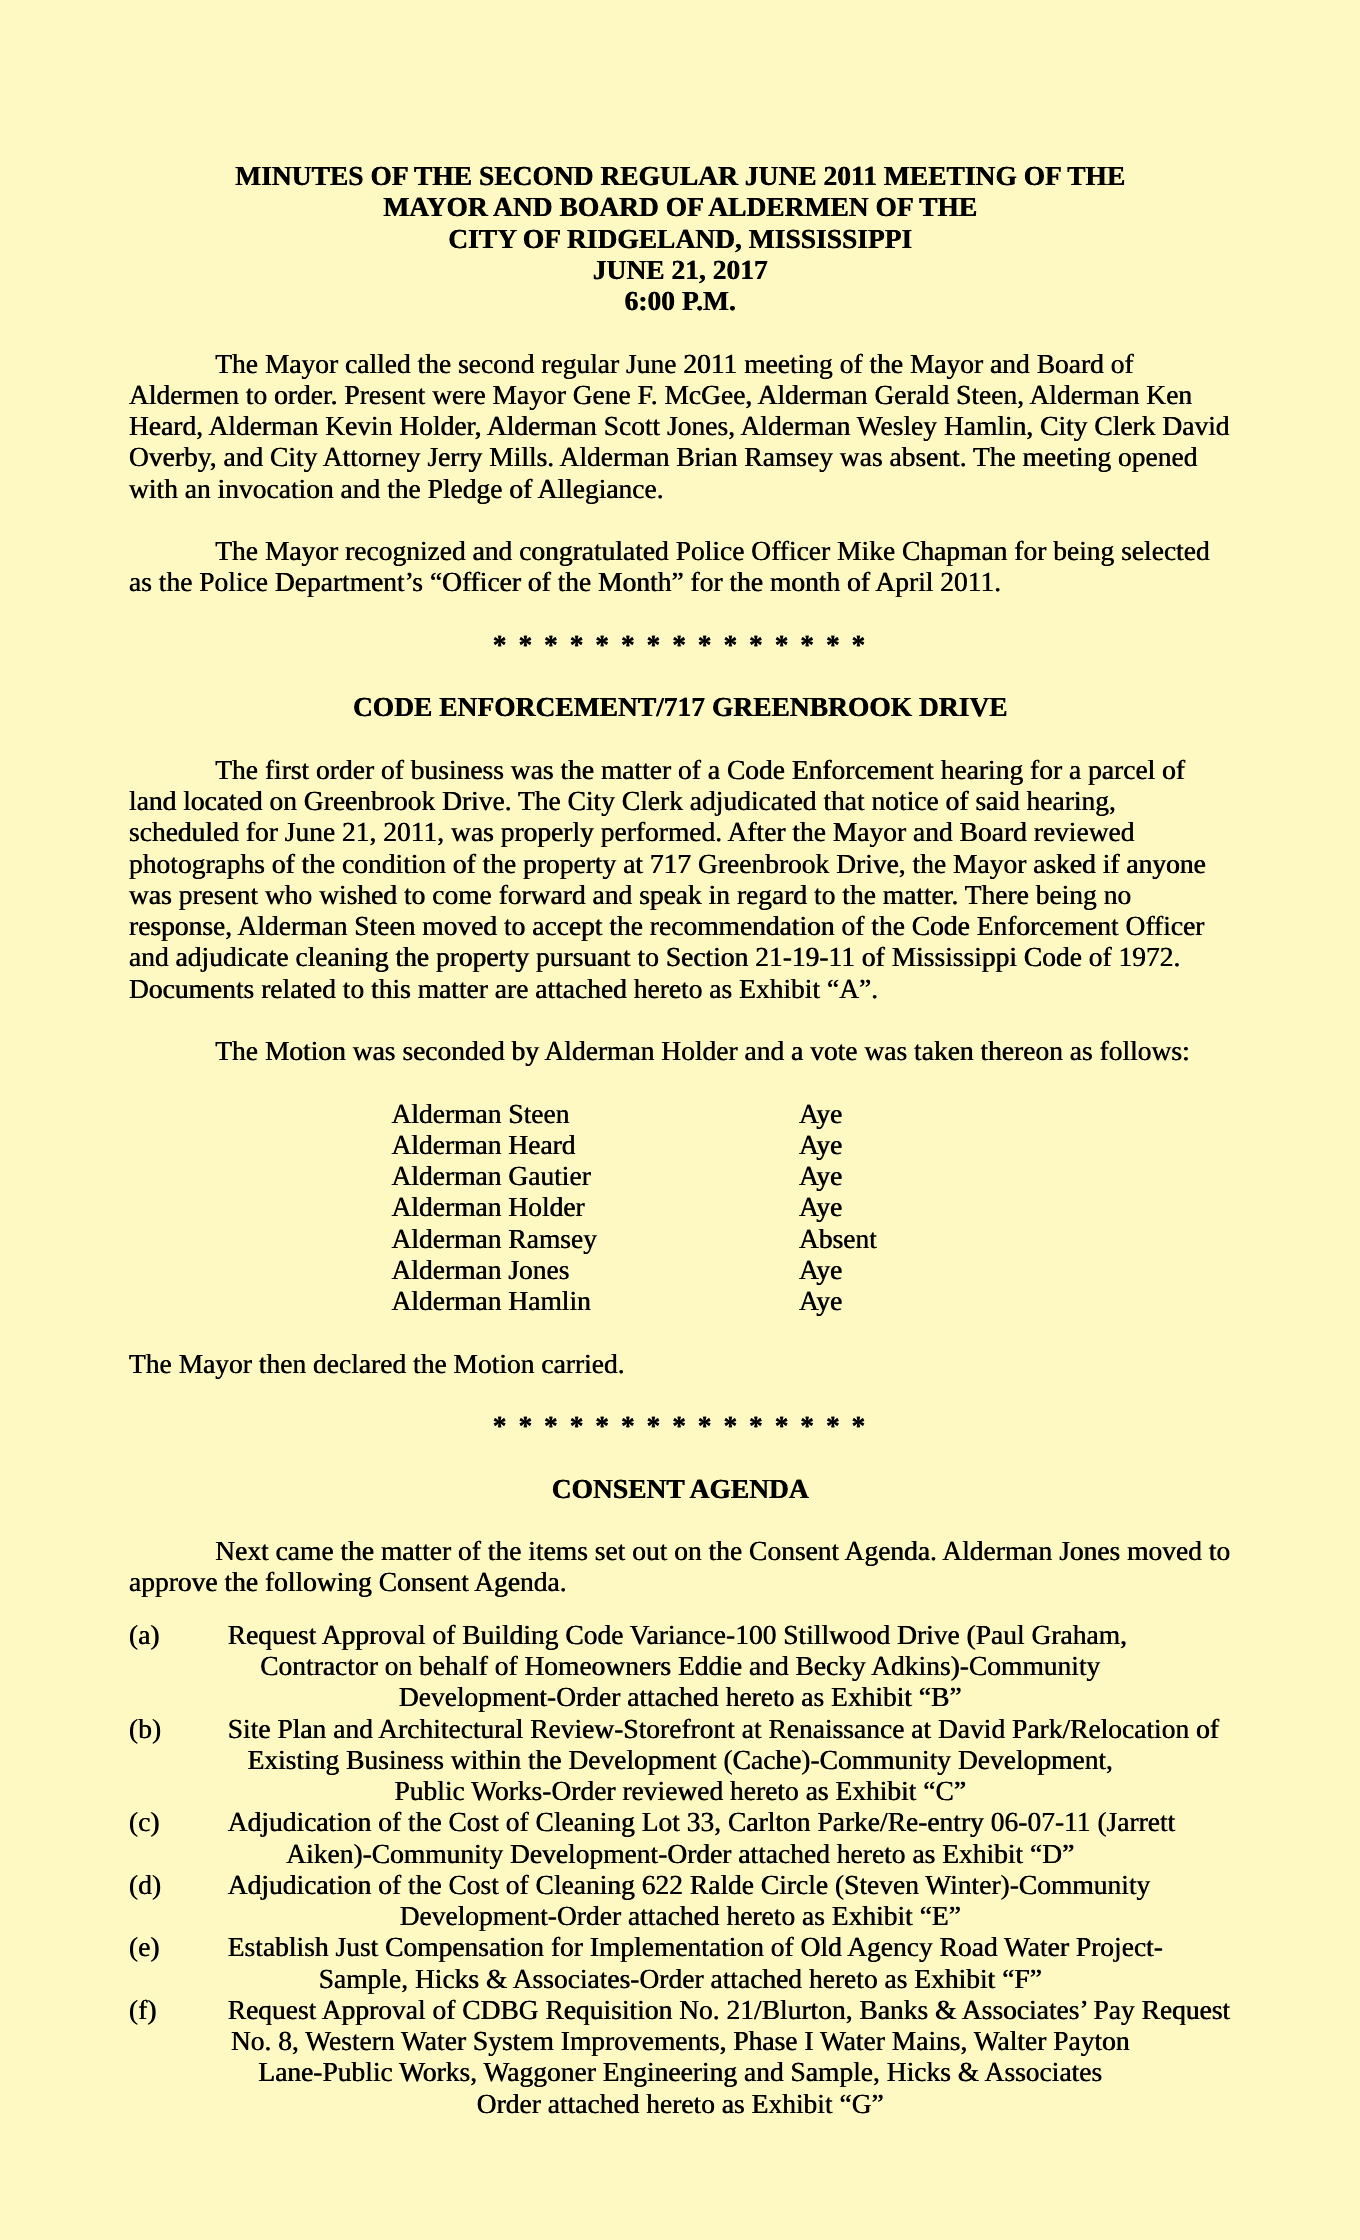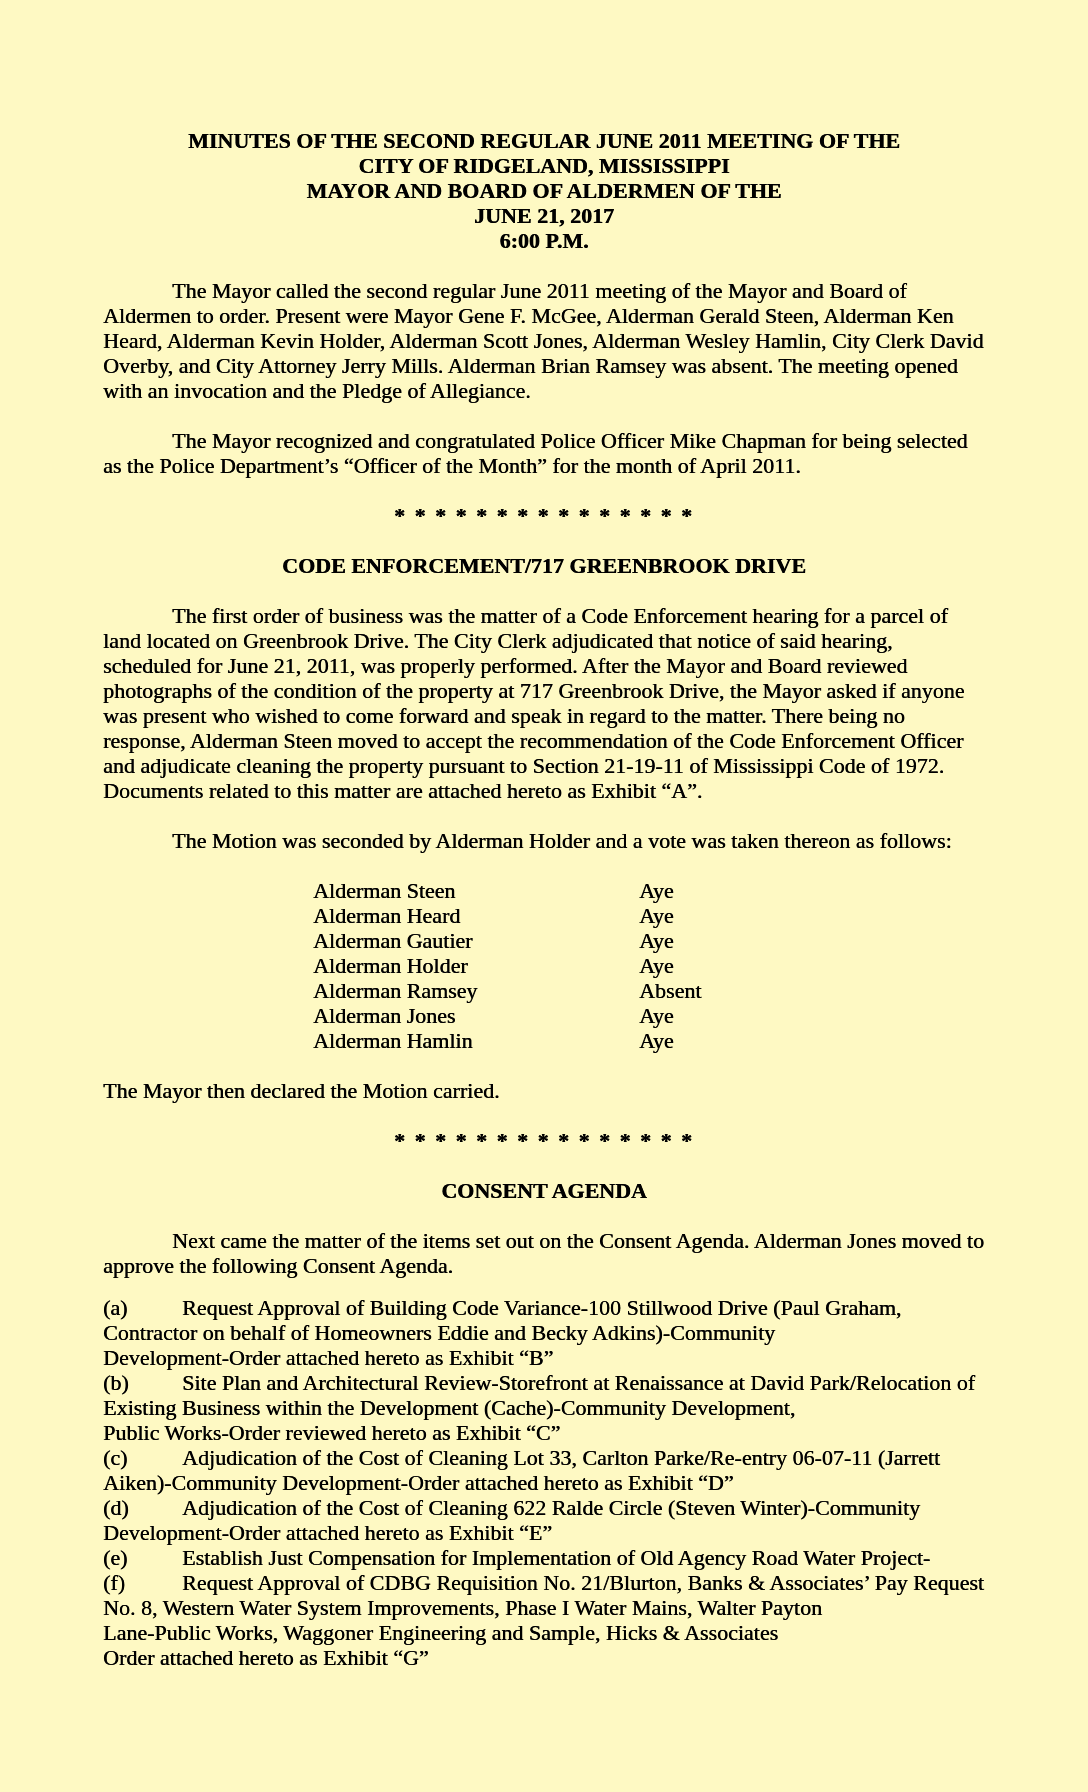--- a/index.html
+++ b/index.html
@@ -21,33 +21,33 @@
   .para { margin-top: 25px; }
   .para.indent { text-indent: 69px; }
   .separator { margin-top: 25px; text-align: center; font-weight: bold; letter-spacing: 2px; }
   .section-heading { margin-top: 25px; text-align: center; font-weight: bold; }
   .vote-table { margin-top: 25px; }
   .vote-row { display: flex; padding-left: 210px; }
   .vote-name { width: 326px; flex: none; }
   .items { margin-top: 17px; }
   .item { position: relative; padding-left: 79px; }
   .item-label { position: absolute; left: 0; top: 0; }
-  .item-lines > div { text-align: left; margin-left: -79px; }
+  .item-lines > div { text-align: center; margin-left: -79px; }
   .item-lines > div:first-of-type { text-align: left; margin-left: 0; }
 </style>
 </head>
 <body>
 
 <div class="page">
 
   <div class="title-block">
 
   <div>MINUTES OF THE SECOND REGULAR JUNE 2011 MEETING OF THE</div>
+      <div>MAYOR AND BOARD OF ALDERMEN OF THE</div>
       <div>CITY OF RIDGELAND, MISSISSIPPI</div>
-      <div>MAYOR AND BOARD OF ALDERMEN OF THE</div>
       <div>JUNE 21, 2017</div>
       <div>6:00 P.M.</div>
     </div>
 
   <div class="para indent">The Mayor called the second regular June 2011 meeting of the Mayor and Board of Aldermen to order.  Present were Mayor Gene F. McGee, Alderman Gerald Steen, Alderman Ken Heard, Alderman Kevin Holder, Alderman Scott Jones, Alderman Wesley Hamlin, City Clerk David Overby, and City Attorney Jerry Mills.  Alderman Brian Ramsey was absent.  The meeting opened with an invocation and the Pledge of Allegiance.</div>
 
   <div class="para indent">The Mayor recognized and congratulated Police Officer Mike Chapman for being selected as the Police Department’s “Officer of the Month” for the month of April 2011.</div>
 
   <div class="separator">* * * * * * * * * * * * * * *</div>
 
@@ -131,20 +131,21 @@
 
         <div>Adjudication of the Cost of Cleaning 622 Ralde Circle (Steven Winter)-Community</div>
           <div>Development-Order attached hereto as Exhibit “E”</div>
         </div>
       </div>
       <div class="item">
         <span class="item-label">(e)</span>
         <div class="item-lines">
 
         <div>Establish Just Compensation for Implementation of Old Agency Road Water Project-</div>
+          <div>Sample, Hicks &amp; Associates-Order attached hereto as Exhibit “F”</div>
         </div>
       </div>
       <div class="item">
         <span class="item-label">(f)</span>
         <div class="item-lines">
 
         <div>Request Approval of CDBG Requisition No. 21/Blurton, Banks &amp; Associates’ Pay Request</div>
           <div>No. 8, Western Water System Improvements, Phase I Water Mains, Walter Payton</div>
           <div>Lane-Public Works, Waggoner Engineering and Sample, Hicks &amp; Associates</div>
           <div>Order attached hereto as Exhibit “G”</div>

